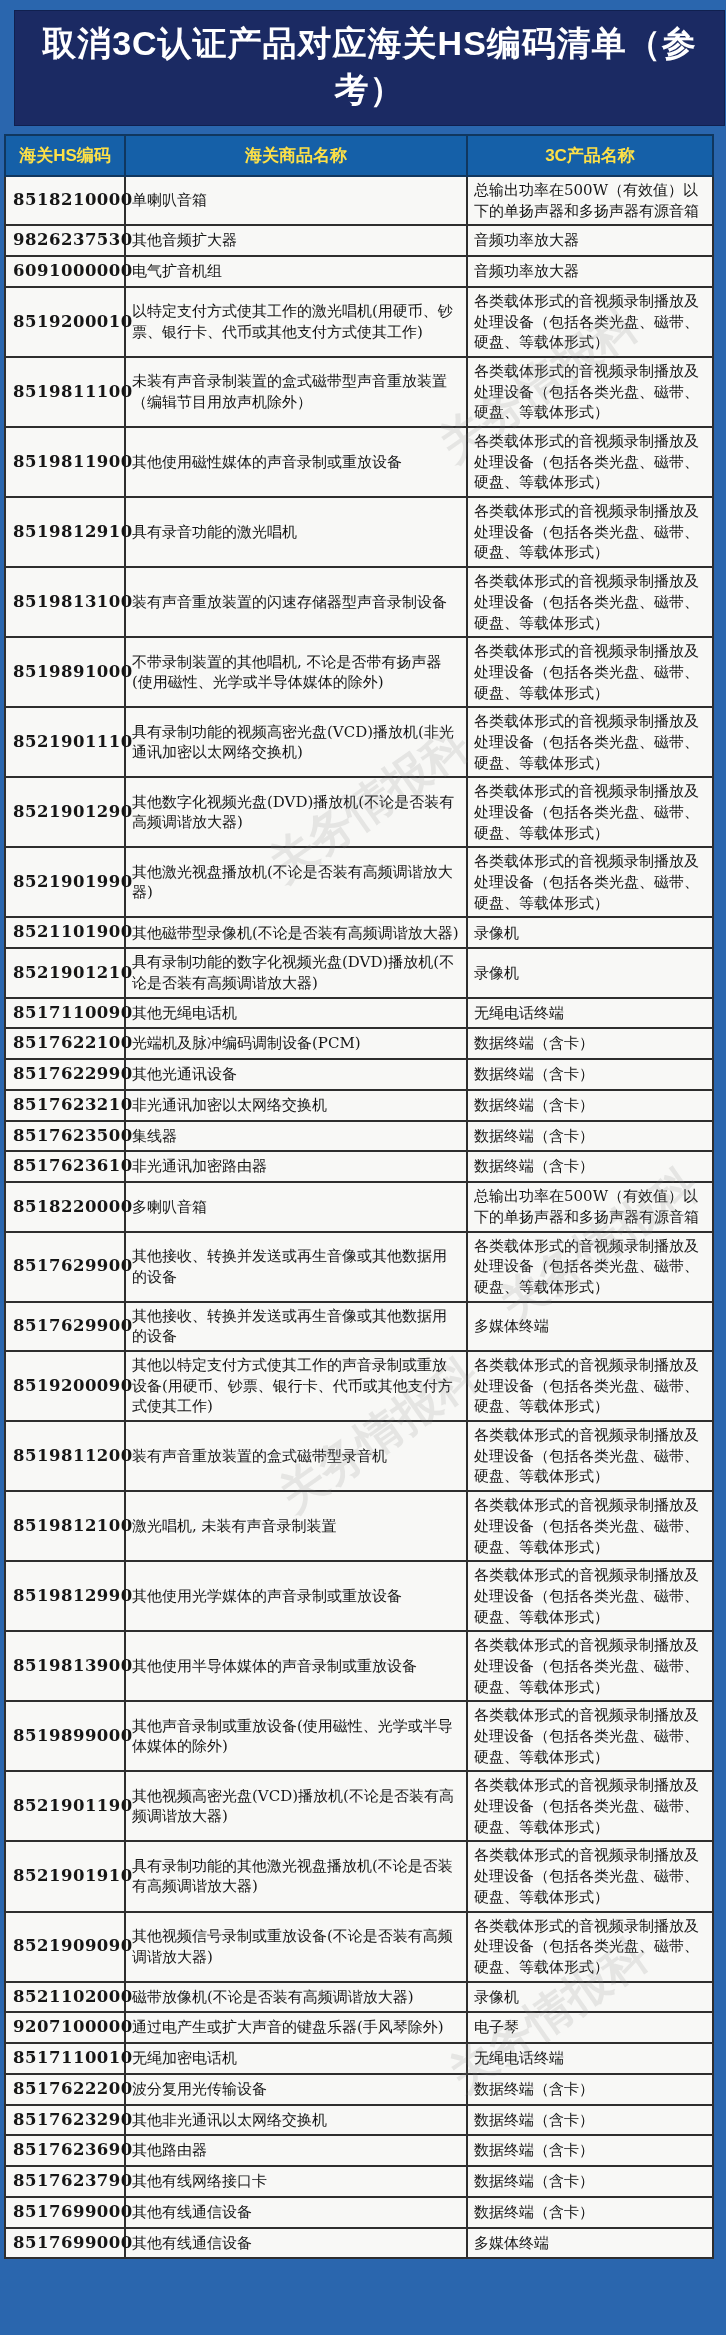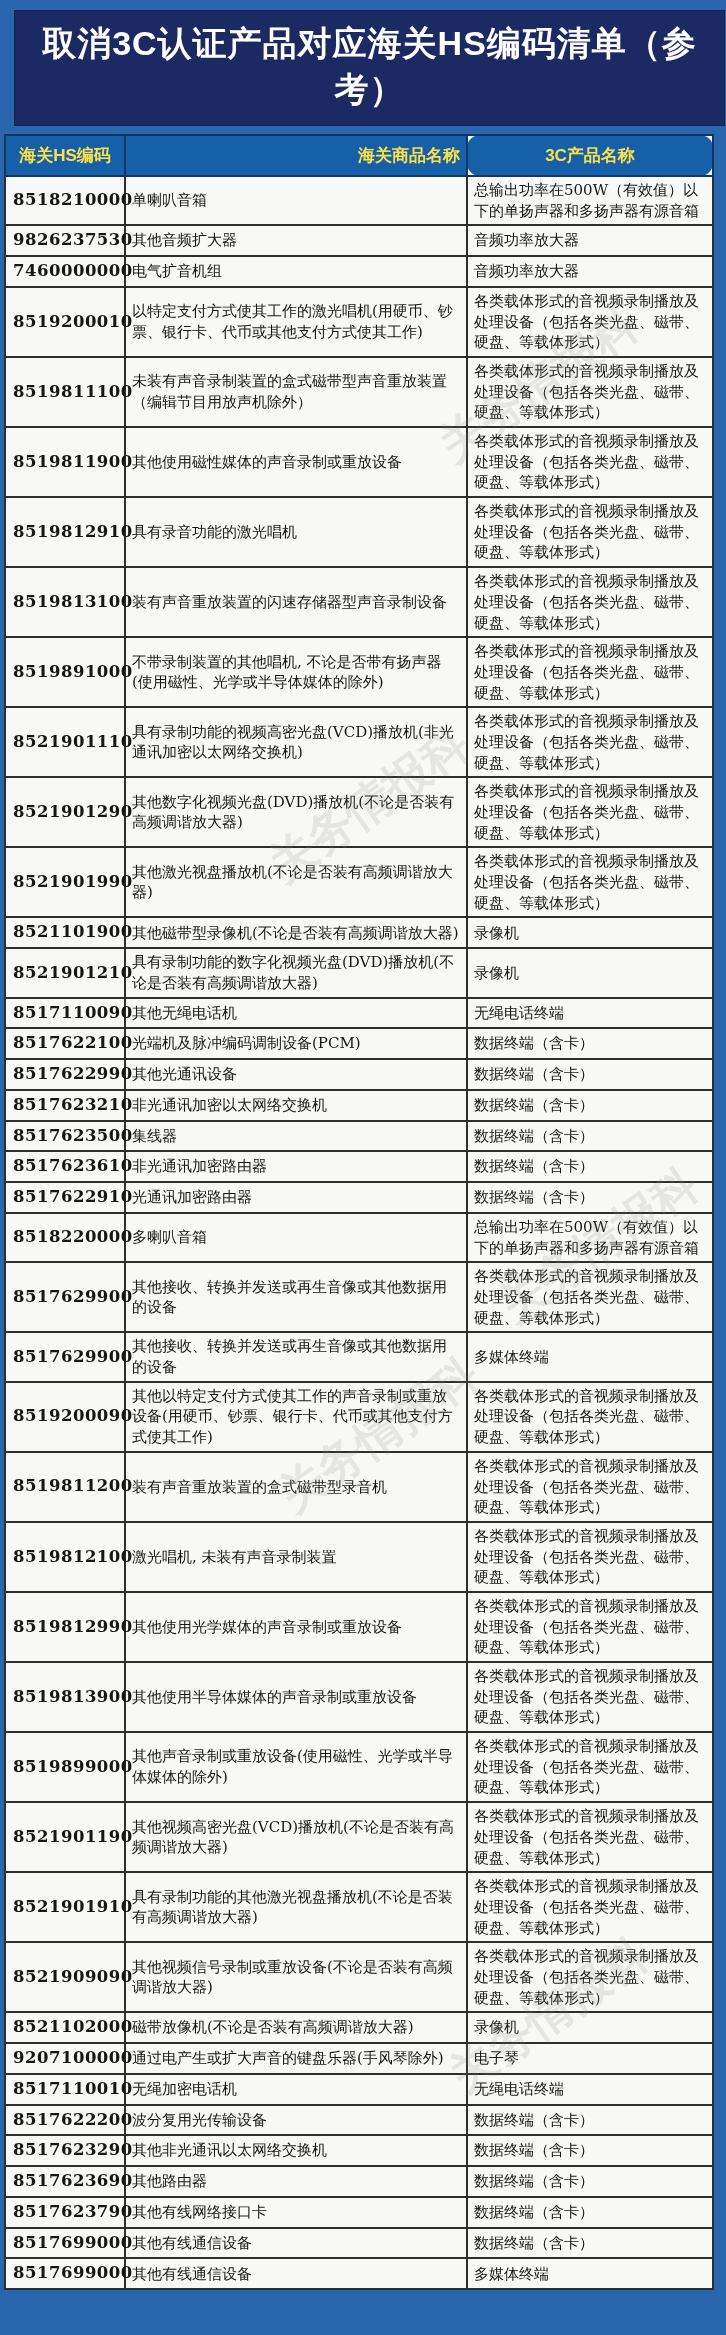--- a/index.html
+++ b/index.html
@@ -25,22 +25,22 @@
   
   .table-wrap{position:relative;margin:0 12px 0 4px;background:#f6f6f4;}
   table{width:100%;border-collapse:collapse;table-layout:fixed;}
   thead th{
     background:#1560a8;color:#fde047;
     font-family:"Liberation Sans","DejaVu Sans",sans-serif;
     font-weight:bold;font-size:17px;
     padding:8px 6px;border:2px solid #10375f;
   }
   th.col-code{width:106px;text-align:center;}
-  th.col-name{width:328px;text-align:right;margin-top:12px;}
-  th.col-cc{text-align:center;border-radius:13px;}
+  th.col-name{width:328px;text-align:center;margin-top:12px;}
+  th.col-cc{text-align:center;}
   td{
     border:2px solid #2e2e2e;
     padding:3px 6px;
     font-size:15px;line-height:1.38;color:#161616;
     vertical-align:middle;background:#f8f8f6;
   }
   td.code{
     font-weight:bold;font-size:16.5px;letter-spacing:0.5px;
     padding-left:7px;white-space:nowrap;
   }
@@ -79,21 +79,21 @@
     <td class="cc">总输出功率在500W（有效值）以下的单扬声器和多扬声器有源音箱</td>
   </tr>
 
   <tr>
     <td class="code">9826237530</td>
     <td class="name">其他音频扩大器</td>
     <td class="cc">音频功率放大器</td>
   </tr>
 
   <tr>
-    <td class="code">7460000000</td>
+    <td class="code">6091000000</td>
     <td class="name">电气扩音机组</td>
     <td class="cc">音频功率放大器</td>
   </tr>
 
   <tr>
     <td class="code">8519200010</td>
     <td class="name">以特定支付方式使其工作的激光唱机(用硬币、钞票、银行卡、代币或其他支付方式使其工作)</td>
     <td class="cc">各类载体形式的音视频录制播放及处理设备（包括各类光盘、磁带、硬盘、等载体形式）</td>
   </tr>
 
@@ -186,25 +186,20 @@
     <td class="name">集线器</td>
     <td class="cc">数据终端（含卡）</td>
   </tr>
 
   <tr>
     <td class="code">8517623610</td>
     <td class="name">非光通讯加密路由器</td>
     <td class="cc">数据终端（含卡）</td>
   </tr>
 
-  <tr>
-    <td class="code">8517622910</td>
-    <td class="name">光通讯加密路由器</td>
-    <td class="cc">数据终端（含卡）</td>
-  </tr>
 
 
   <tr>
     <td class="code">8518220000</td>
     <td class="name">多喇叭音箱</td>
     <td class="cc">总输出功率在500W（有效值）以下的单扬声器和多扬声器有源音箱</td>
   </tr>
 
   <tr>
     <td class="code">8517629900</td>

